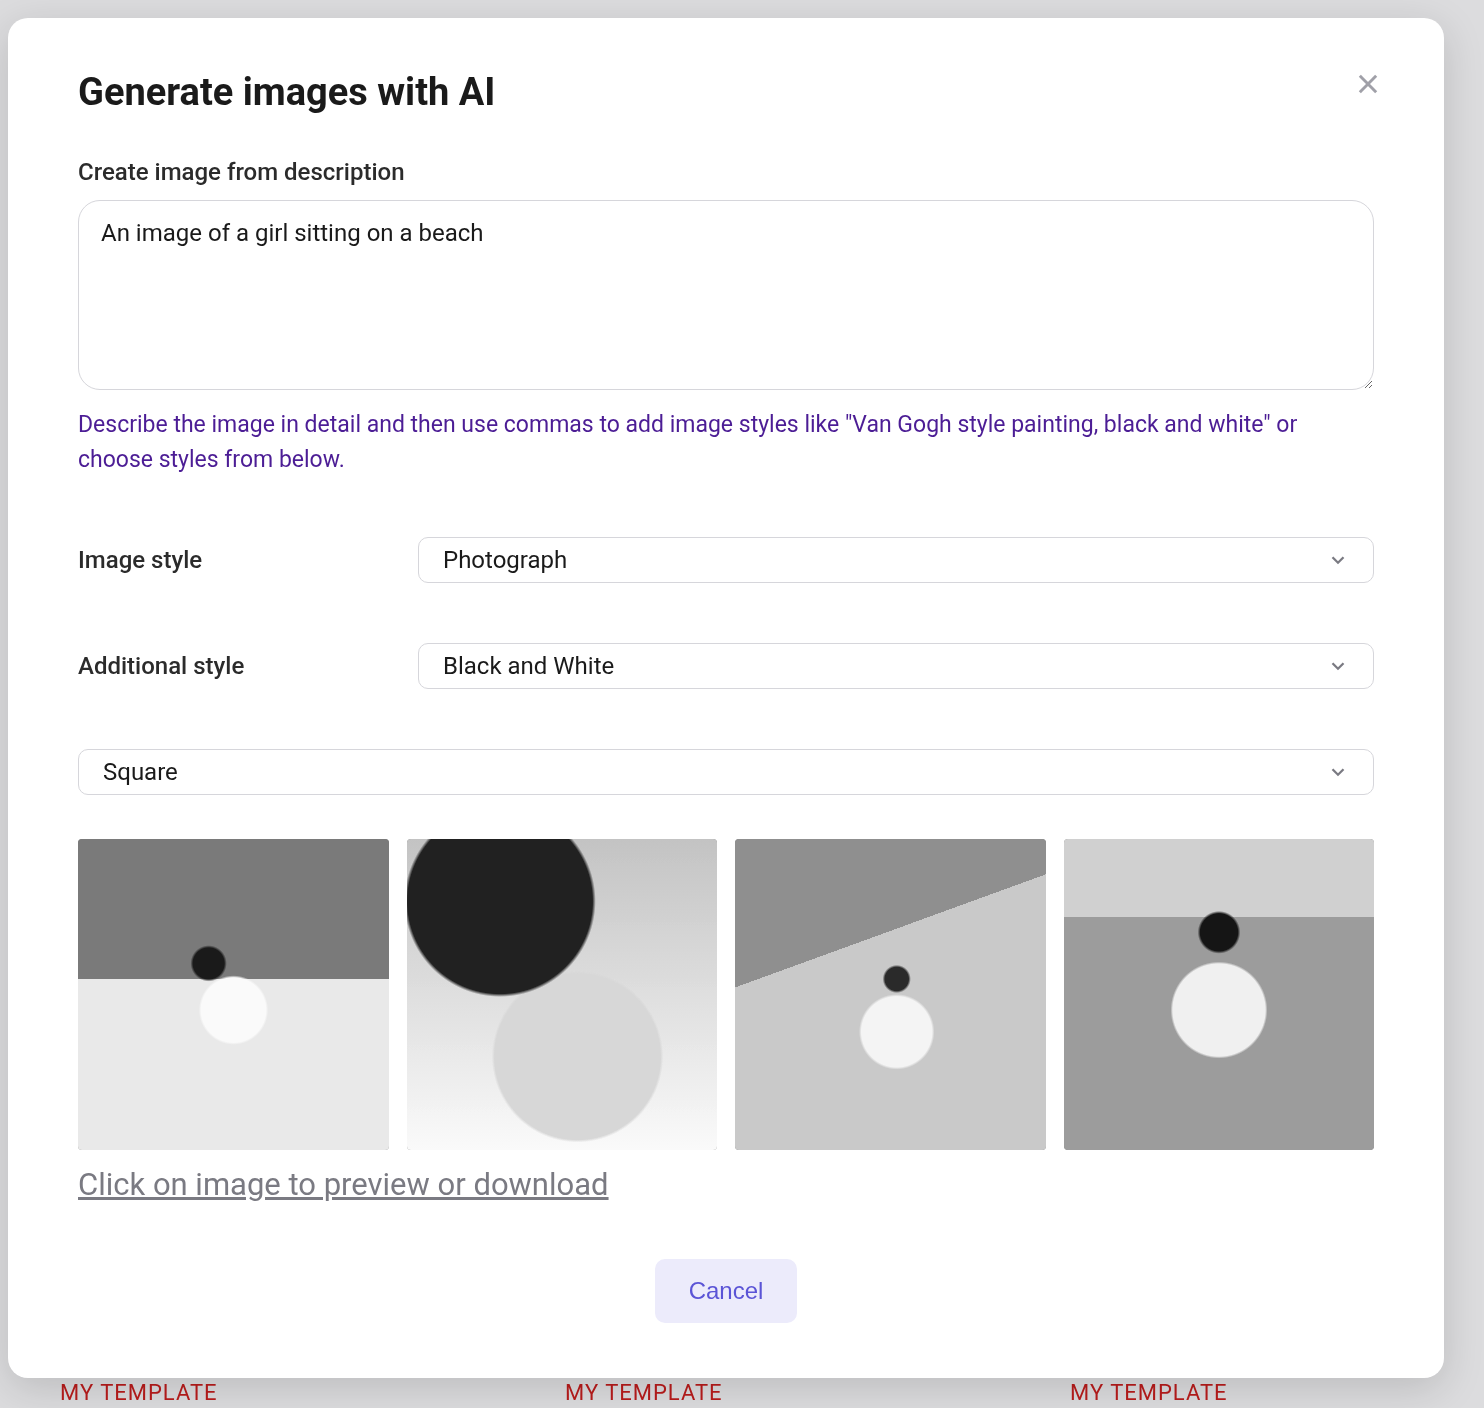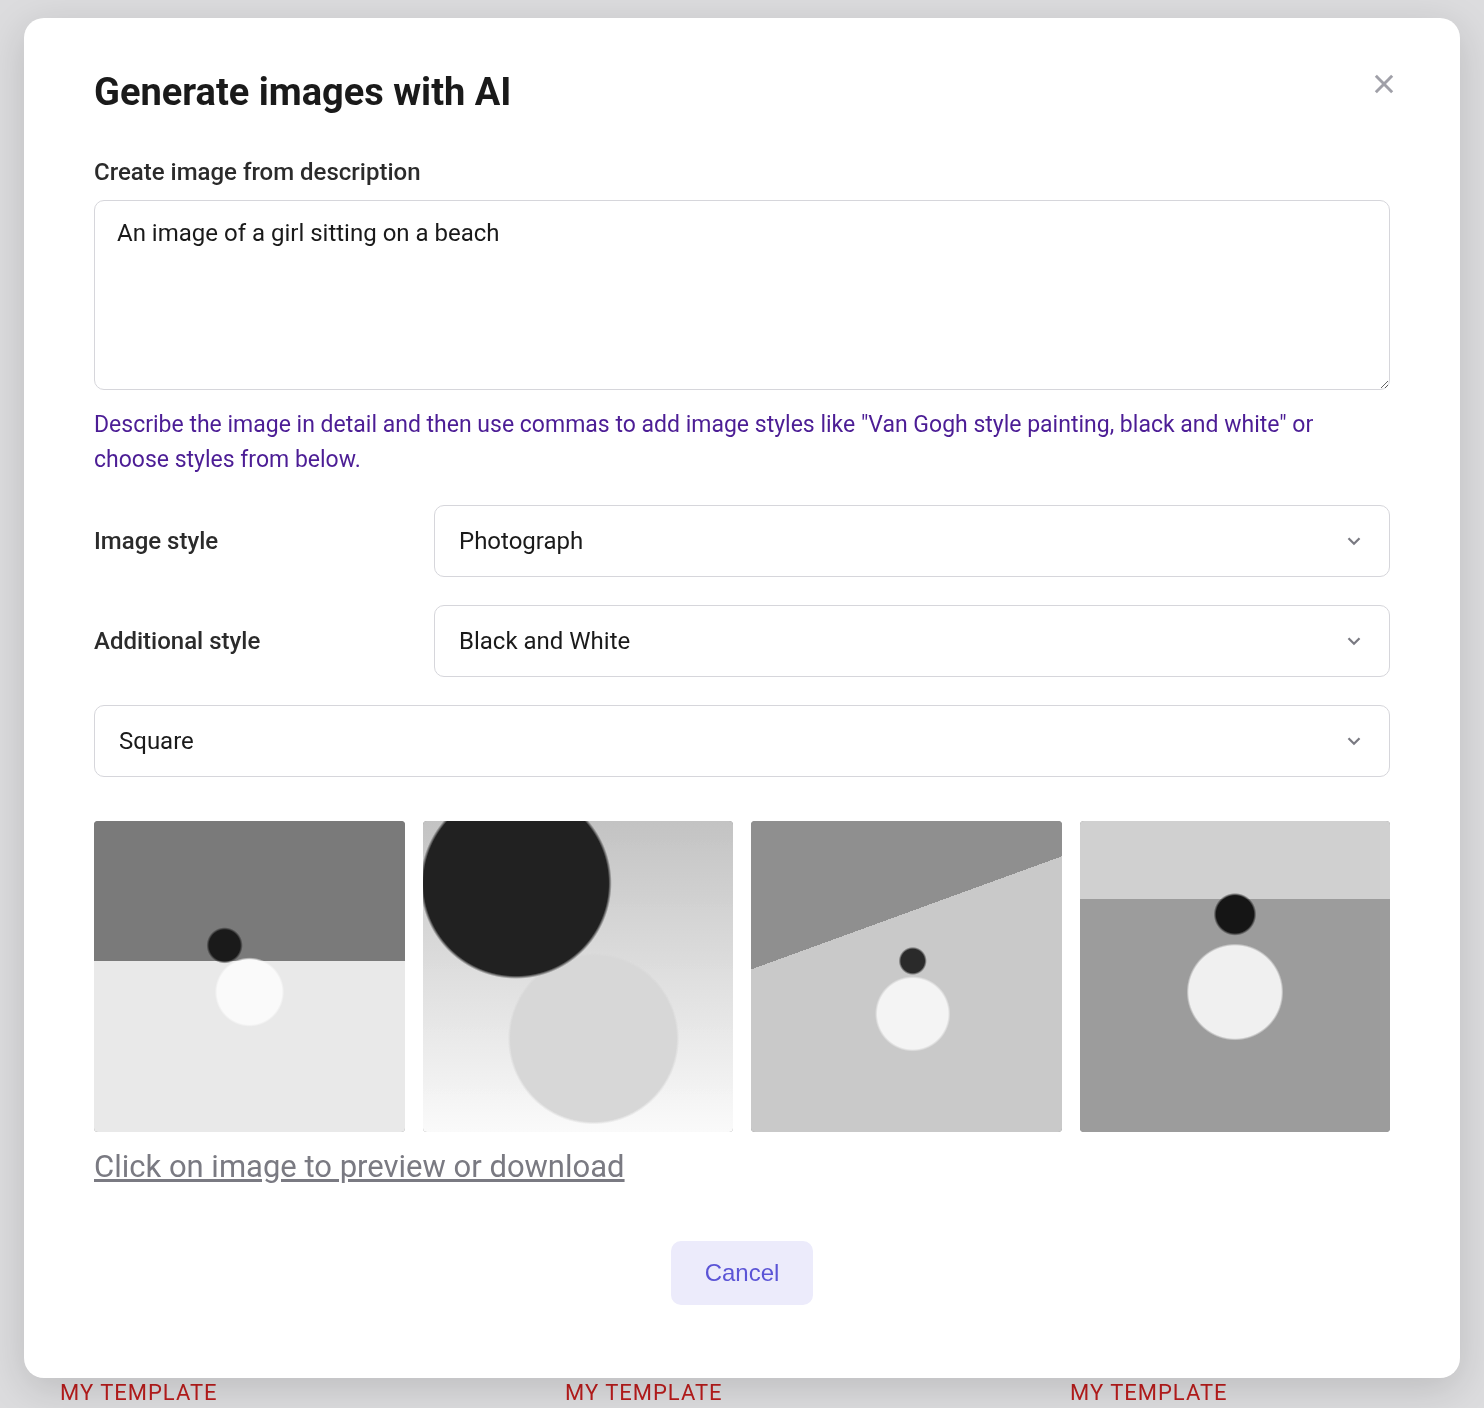--- a/index.html
+++ b/index.html
@@ -1,52 +1,52 @@
 <!DOCTYPE html>
 <html><head>
 <meta charset="utf-8">
 <style>
   * { box-sizing: border-box; margin: 0; padding: 0; }
   html, body { width: 1484px; height: 1408px; font-family: -apple-system, BlinkMacSystemFont, "Segoe UI", Roboto, Helvetica, Arial, sans-serif; background: #e8e8ea; overflow: hidden; }
   .backdrop { position: absolute; inset: 0; background: #dcdcde; }
   .modal {
     position: absolute;
-    top: 18px; left: 24px;
+    top: 18px; left: 8px;
     width: 1436px;
     height: 1360px;
     background: #fff;
     border-radius: 20px;
     box-shadow: 0 10px 40px rgba(0,0,0,0.15);
     padding: 52px 70px 44px 70px;
   }
   .close-btn {
     position: absolute;
     top: 46px; right: 56px;
     width: 40px; height: 40px;
     cursor: pointer;
     display: flex; align-items: center; justify-content: center;
   }
   .close-btn svg { stroke: #a0a0a8; stroke-width: 2.5; }
   h1.title { font-size: 38px; font-weight: 700; color: #1a1a1a; margin-bottom: 44px; }
   .label { font-size: 24px; color: #2b2b2b; font-weight: 500; margin-bottom: 14px; display: block; }
   .label-inline { font-size: 24px; color: #2b2b2b; font-weight: 500; }
   textarea.prompt {
     width: 100%; height: 190px;
-    border: 1px solid #d6d6db; border-radius: 10px;
+    border: 1px solid #d6d6db; border-radius: 22px;
     padding: 18px 22px;
     font-size: 24px; color: #1a1a1a;
     font-family: inherit;
     resize: both;
   }
   .help-text { font-size: 23px; color: #4c1d95; line-height: 1.5; margin-top: 14px; }
-  .field-row { display: flex; align-items: center; margin-top: 28px; }
+  .field-row { display: flex; align-items: center; margin-top: 60px; }
   .field-row .label-inline { width: 340px; flex-shrink: 0; }
   .select {
     flex: 1;
-    height: 72px;
+    height: 46px;
     border: 1px solid #d6d6db;
     border-radius: 10px;
     padding: 0 24px;
     display: flex; align-items: center; justify-content: space-between;
     cursor: pointer;
     background: #fff;
   }
   .select-value { font-size: 24px; color: #1a1a1a; }
   .chevron { stroke: #7a7a82; stroke-width: 2.5; fill: none; }
   .results { display: flex; gap: 18px; margin-top: 44px; }

